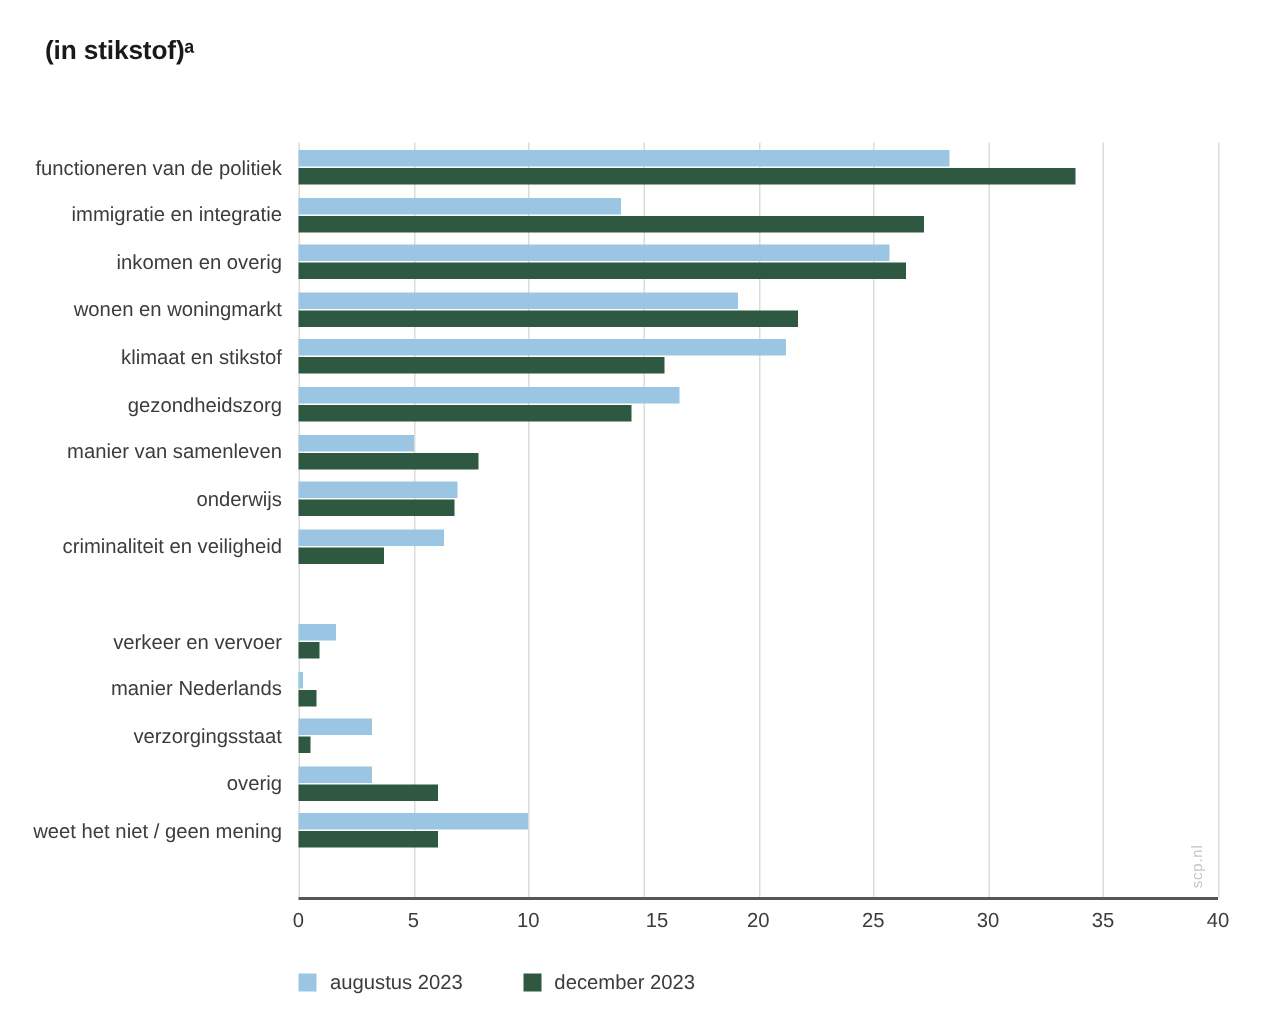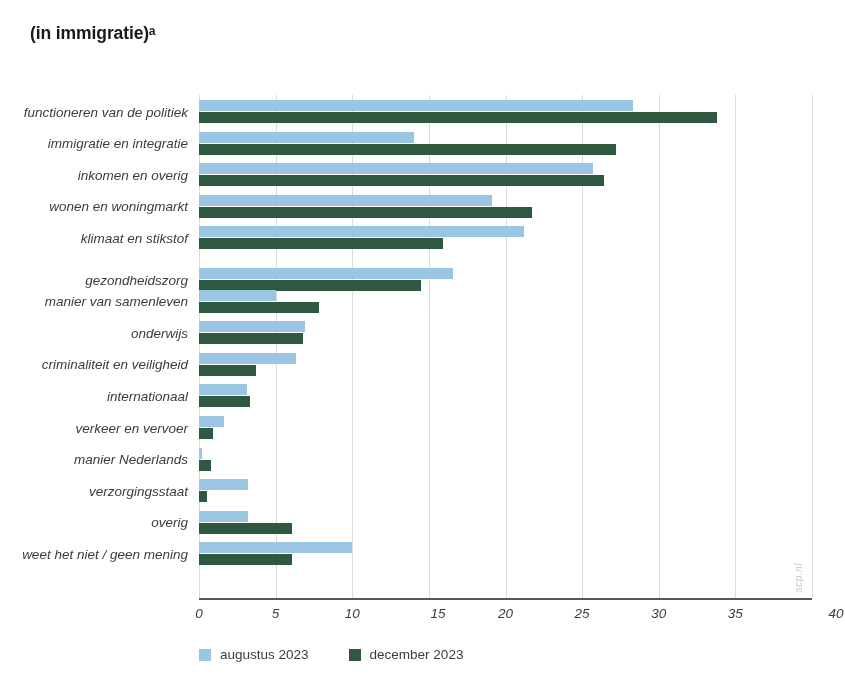--- a/index.html
+++ b/index.html
@@ -6,21 +6,21 @@
   html,body { background:#ffffff; }
   body {
     width:845px; height:674px; position:relative; overflow:hidden;
     font-family:"Liberation Sans", sans-serif;
   }
   .figure-title {
     position:absolute; left:30px; top:20px; width:790px;
     font-size:17.5px; font-weight:bold; color:#191919; line-height:27px;
     letter-spacing:-0.1px;
   }
-  .chart { position:absolute; left:0; top:95px; width:845px; height:505px;font-style:italic; }
+  .chart { position:absolute; left:0; top:95px; width:845px; height:505px; }
   .plot {
     position:absolute; left:199px; top:0; width:613px; height:505px;
     border-bottom:2px solid #55565A;
   }
   .gridline { position:absolute; top:0; bottom:0; width:1px; background:#DBDBDB; }
   .tick-label {
     position:absolute; top:511px; transform:translateX(-50%);
     font-size:13.5px; color:#3C3C3B;
   }
   .row { position:absolute; left:0; width:100%; height:23px; }
@@ -41,21 +41,21 @@
     display:flex; align-items:center; gap:40px;
   }
   .legend-item { display:flex; align-items:center; gap:9px; }
   .legend-swatch { width:12px; height:12px; display:inline-block; }
   .legend-label { font-size:13.5px; color:#3C3C3B; }
 </style>
 </head>
 <body>
 
 <div class="figure-title">
-  <div>(in immigratie)ᵃ</div>
+  <div>(in stikstof)ᵃ</div>
 </div>
 
 <div class="chart">
   <div class="plot">
     <span class="watermark">scp.nl</span>
   <div class="gridline" style="left: 0%;"></div>
       <div class="gridline" style="left: 12.5%;"></div>
       <div class="gridline" style="left: 25%;"></div>
       <div class="gridline" style="left: 37.5%;"></div>
       <div class="gridline" style="left: 50%;"></div>
@@ -81,44 +81,39 @@
       <div class="row" style="top: 99.8px;">
         <span class="cat-label">wonen en woningmarkt</span>
         <div class="bar bar-aug" style="width: 47.75%; background: rgb(155, 198, 227);"></div>
         <div class="bar bar-dec" style="width: 54.25%; background: rgb(47, 88, 65);"></div>
       </div>
       <div class="row" style="top: 131.4px;">
         <span class="cat-label">klimaat en stikstof</span>
         <div class="bar bar-aug" style="width: 53%; background: rgb(155, 198, 227);"></div>
         <div class="bar bar-dec" style="width: 39.75%; background: rgb(47, 88, 65);"></div>
       </div>
-      <div class="row" style="top: 173px;">
+      <div class="row" style="top: 163px;">
         <span class="cat-label">gezondheidszorg</span>
         <div class="bar bar-aug" style="width: 41.5%; background: rgb(155, 198, 227);"></div>
         <div class="bar bar-dec" style="width: 36.25%; background: rgb(47, 88, 65);"></div>
       </div>
       <div class="row" style="top: 194.6px;">
         <span class="cat-label">manier van samenleven</span>
         <div class="bar bar-aug" style="width: 12.5%; background: rgb(155, 198, 227);"></div>
         <div class="bar bar-dec" style="width: 19.5%; background: rgb(47, 88, 65);"></div>
       </div>
       <div class="row" style="top: 226.2px;">
         <span class="cat-label">onderwijs</span>
         <div class="bar bar-aug" style="width: 17.25%; background: rgb(155, 198, 227);"></div>
         <div class="bar bar-dec" style="width: 17%; background: rgb(47, 88, 65);"></div>
       </div>
       <div class="row" style="top: 257.8px;">
         <span class="cat-label">criminaliteit en veiligheid</span>
         <div class="bar bar-aug" style="width: 15.75%; background: rgb(155, 198, 227);"></div>
         <div class="bar bar-dec" style="width: 9.25%; background: rgb(47, 88, 65);"></div>
-      </div>
-      <div class="row" style="top: 289.4px;">
-        <span class="cat-label">internationaal</span>
-        <div class="bar bar-aug" style="width: 7.75%; background: rgb(155, 198, 227);"></div>
-        <div class="bar bar-dec" style="width: 8.25%; background: rgb(47, 88, 65);"></div>
       </div>
       <div class="row" style="top: 321px;">
         <span class="cat-label">verkeer en vervoer</span>
         <div class="bar bar-aug" style="width: 4%; background: rgb(155, 198, 227);"></div>
         <div class="bar bar-dec" style="width: 2.25%; background: rgb(47, 88, 65);"></div>
       </div>
       <div class="row" style="top: 352.6px;">
         <span class="cat-label">manier Nederlands</span>
         <div class="bar bar-aug" style="width: 0.5%; background: rgb(155, 198, 227);"></div>
         <div class="bar bar-dec" style="width: 2%; background: rgb(47, 88, 65);"></div>
@@ -140,21 +135,21 @@
       </div>
     </div>
 <div class="tick-label" style="left: 199px;">0</div>
     <div class="tick-label" style="left: 275.625px;">5</div>
     <div class="tick-label" style="left: 352.25px; text-align: center;">10</div>
     <div class="tick-label" style="left: 438px;">15</div>
     <div class="tick-label" style="left: 505.5px;">20</div>
     <div class="tick-label" style="left: 582.125px;">25</div>
     <div class="tick-label" style="left: 658.75px;">30</div>
     <div class="tick-label" style="left: 735.375px;">35</div>
-    <div class="tick-label" style="left: 812px; margin-left: 24px;">40</div>
+    <div class="tick-label" style="left: 812px;">40</div>
   </div>
 
 <div class="legend">
     <div class="legend-item">
       <span class="legend-swatch" style="background: rgb(155, 198, 227);"></span>
       <span class="legend-label">augustus 2023</span>
     </div>
     <div class="legend-item">
       <span class="legend-swatch" style="background: rgb(47, 88, 65);"></span>
       <span class="legend-label">december 2023</span>

